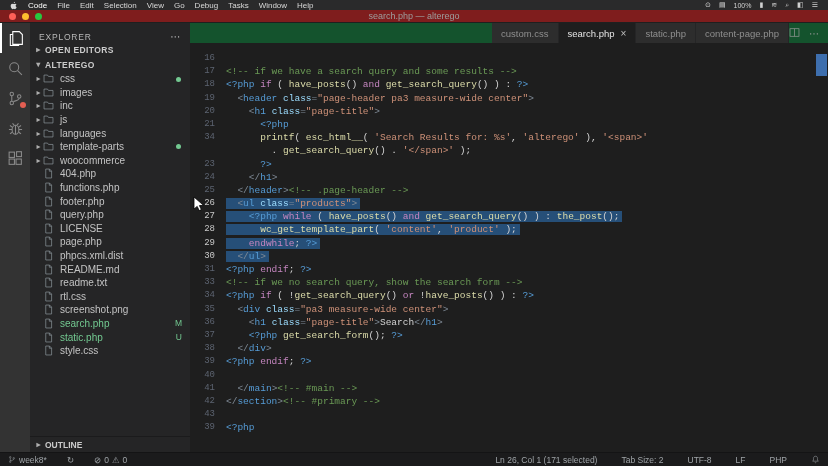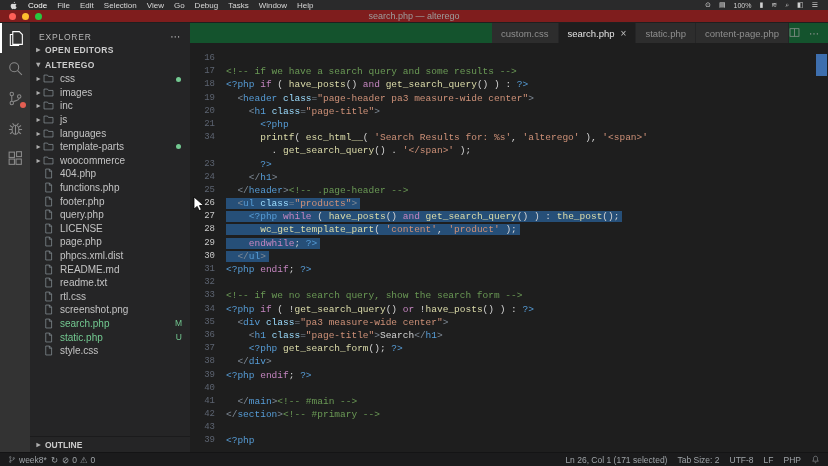--- a/index.html
+++ b/index.html
@@ -64,22 +64,22 @@
   .crow.sel .ln{color:#c8c8c8}
   .lc{white-space:pre;flex:1;min-width:0}
   .selbg{background:#264f78;padding-right:3px}
   .tok-w{color:#d4d4d4}.tok-g{color:#7f8a96}.tok-t{color:#569cd6}.tok-a{color:#9cdcfe}
   .tok-s{color:#ce9178}.tok-c{color:#6a9955}.tok-k{color:#c586c0}.tok-f{color:#dcdcaa}.tok-p{color:#569cd6}
   .scroll{position:absolute;top:0;right:0;bottom:0;width:13px}
   .sdeco{position:absolute;top:11px;right:1px;width:11px;height:22px;background:#3e6fae}
 
   
   .statusbar{height:14px;background:#1b1b1c;border-top:1px solid #141415;display:flex;justify-content:space-between;align-items:center;padding:0 8px;font-size:8.5px;color:#9fa4a8}
-  .sb-l{display:flex;align-items:flex-end;gap:4px}
-  .sb-r{display:flex;align-items:center;gap:10px}
+  .sb-l{display:flex;align-items:flex-end;gap:20px}
+  .sb-r{display:flex;align-items:center;gap:24px}
   .sbi{display:flex;align-items:center;gap:3px;white-space:nowrap}
   .sbi svg{display:block}
 
   .cursor-svg{position:absolute;left:193px;top:196px;width:11px;height:16px;z-index:10}
 </style>
 </head>
 <body>
 
 <div class="window">
 
@@ -480,24 +480,20 @@
               <span class="ln">29</span>
               <span class="lc"><span class="selbg"><span class="tok-w">    </span><span class="tok-k">endwhile</span><span class="tok-w">; </span><span class="tok-p">?&gt;</span></span></span>
             </div>
             <div class="crow sel">
               <span class="ln">30</span>
               <span class="lc"><span class="selbg"><span class="tok-w">  </span><span class="tok-g">&lt;/</span><span class="tok-t">ul</span><span class="tok-g">&gt;</span></span></span>
             </div>
             <div class="crow">
               <span class="ln">31</span>
               <span class="lc"><span class="tok-p">&lt;?php </span><span class="tok-k">endif</span><span class="tok-w">; </span><span class="tok-p">?&gt;</span></span>
-            </div>
-            <div class="crow">
-              <span class="ln">32</span>
-              <span class="lc"></span>
             </div>
             <div class="crow">
               <span class="ln">33</span>
               <span class="lc"><span class="tok-c">&lt;!-- if we no search query, show the search form --&gt;</span></span>
             </div>
             <div class="crow">
               <span class="ln">34</span>
               <span class="lc"><span class="tok-p">&lt;?php </span><span class="tok-k">if</span><span class="tok-w"> ( !</span><span class="tok-f">get_search_query</span><span class="tok-w">() </span><span class="tok-k">or</span><span class="tok-w"> !</span><span class="tok-f">have_posts</span><span class="tok-w">() ) : </span><span class="tok-p">?&gt;</span></span>
             </div>
             <div class="crow">

